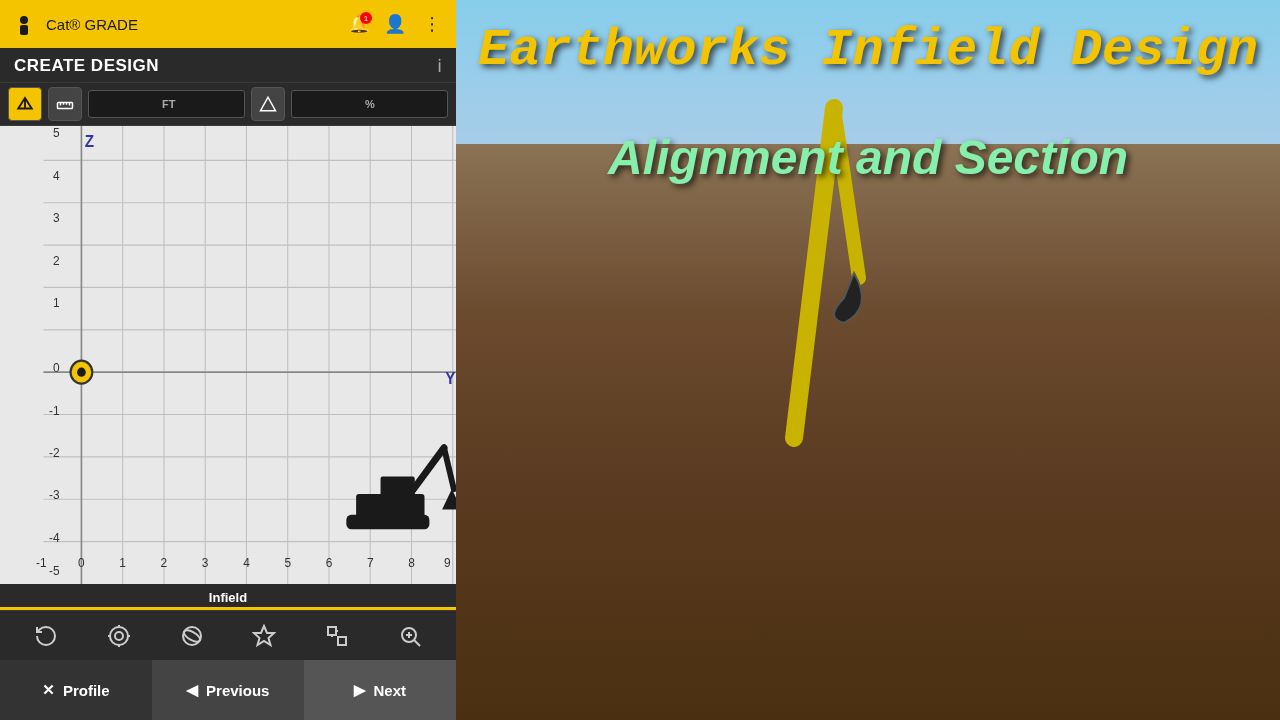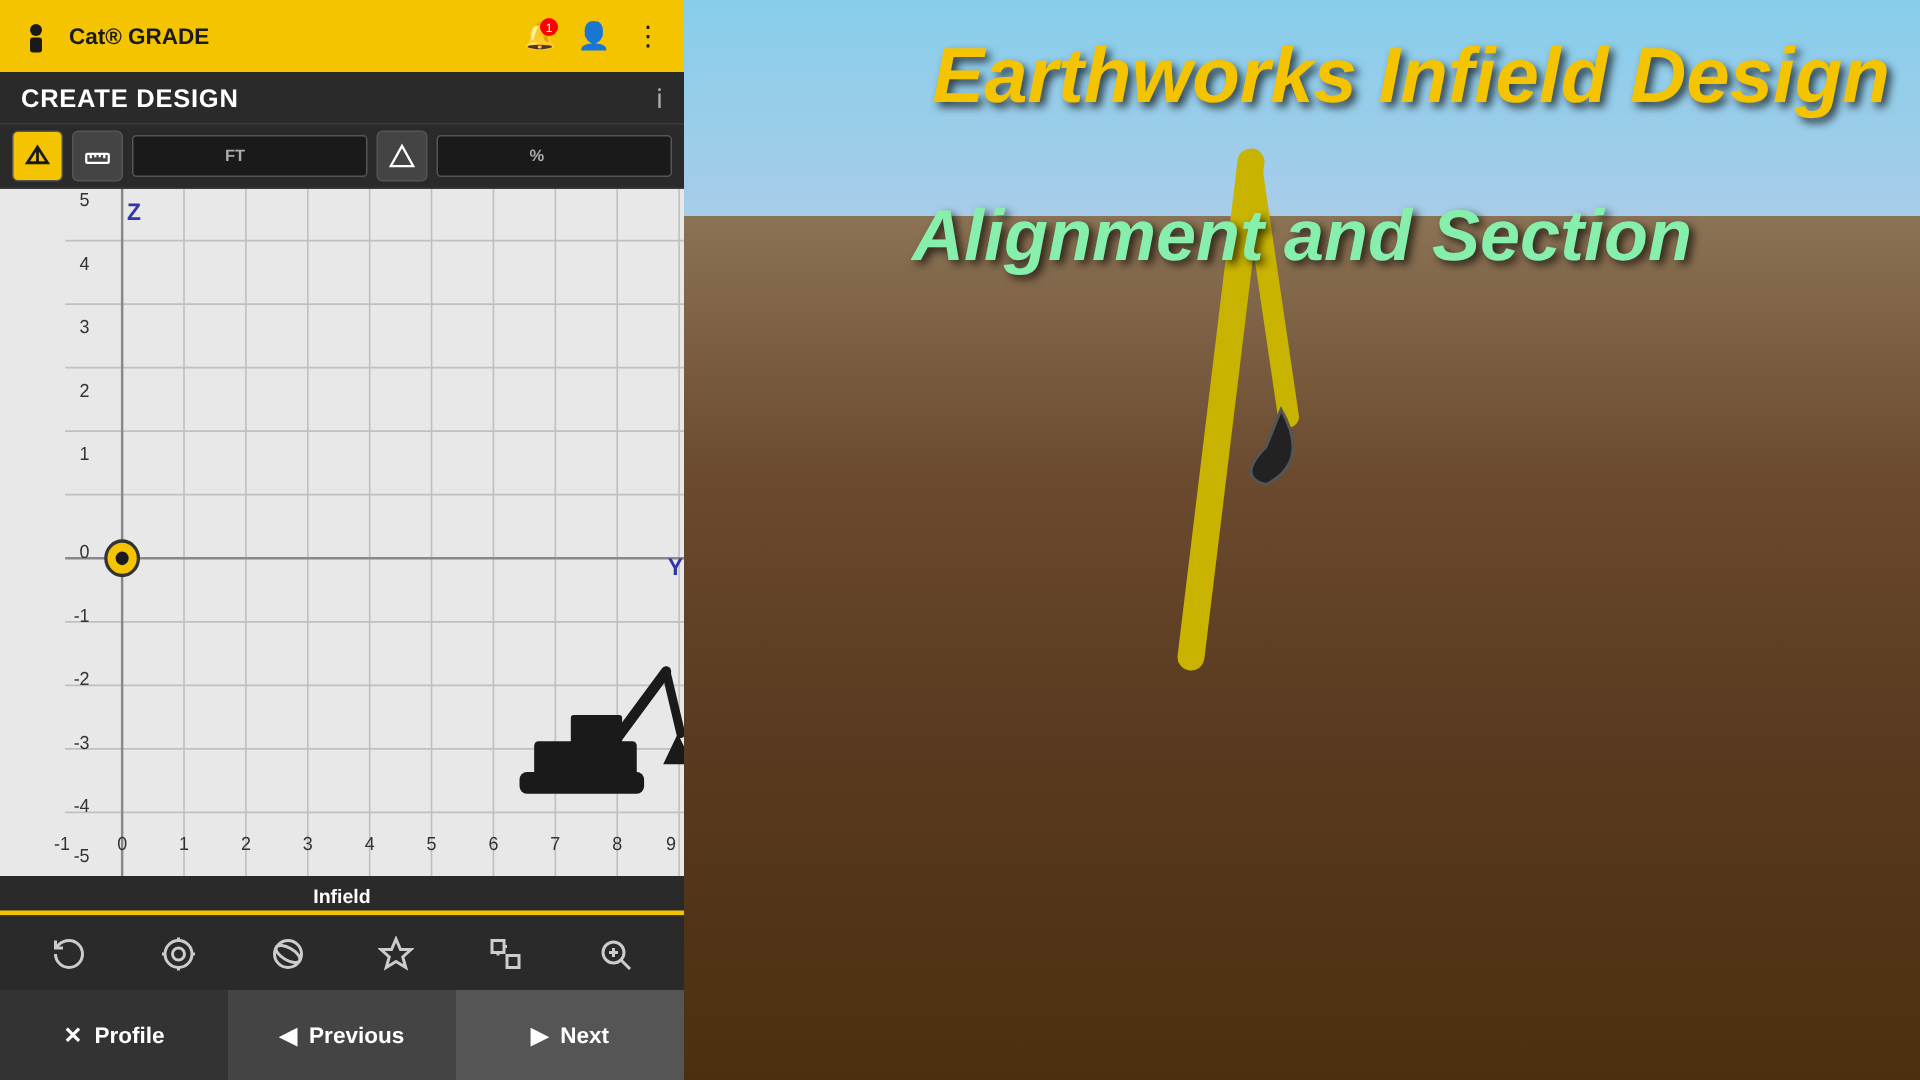--- a/index.html
+++ b/index.html
@@ -32,21 +32,21 @@
     }
     #app-icon {
       width: 28px;
       height: 28px;
       display: flex;
       align-items: center;
       justify-content: center;
     }
     #app-title {
       font-size: 15px;
-      font-weight: bold;
+      font-weight: normal;
       color: #1a1a1a;
       flex: 1;
     }
     .header-icon {
       width: 28px;
       height: 28px;
       display: flex;
       align-items: center;
       justify-content: center;
       color: #1a1a1a;
@@ -126,21 +126,21 @@
       background: #f5c400;
       color: #1a1a1a;
     }
     .measurement-field {
       background: #1a1a1a;
       border: 1px solid #555;
       border-radius: 3px;
       height: 28px;
       display: flex;
       align-items: center;
-      padding: 0 2px;
+      padding: 0 14px;
       gap: 4px;
       flex: 1;
     }
     .measurement-field input {
       background: transparent;
       border: none;
       color: white;
       font-size: 14px;
       width: 55px;
       text-align: right;
@@ -255,28 +255,29 @@
         #5a4a30 65%,
         #7a6040 80%,
         #4a3a20 100%
       );
     }
     #overlay-title {
       position: absolute;
       top: 20px;
       left: 0;
       right: 0;
-      text-align: right;
+      text-align: center;
       font-size: 52px;
       font-weight: 900;
       color: #f5c400;
       text-shadow: 3px 3px 6px rgba(0,0,0,0.7);
       line-height: 1.2;
       padding: 0 20px;
       font-style: italic;
+      font-family: Liberation Mono, monospace;
     }
     #overlay-subtitle {
       position: absolute;
       top: 130px;
       left: 0;
       right: 0;
       text-align: center;
       font-size: 48px;
       font-weight: 900;
       color: #86efac;

